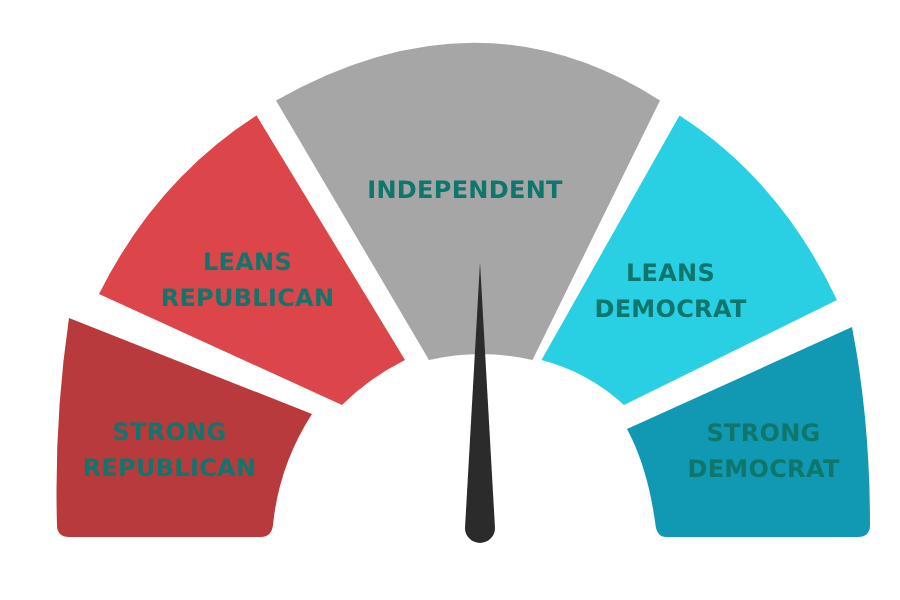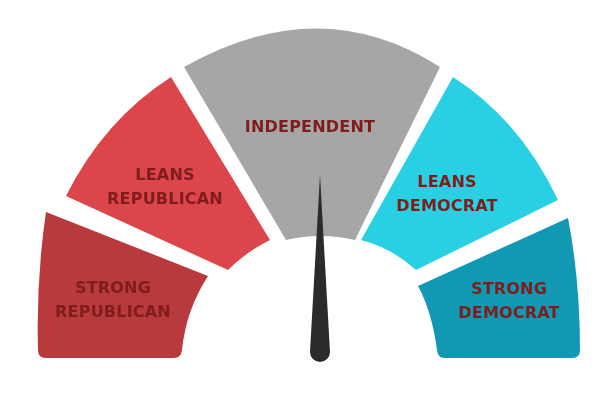--- a/index.html
+++ b/index.html
@@ -1,18 +1,18 @@
 <!DOCTYPE html>
 <html><head>
 <meta charset="utf-8">
 <style>
   html, body { margin: 0; padding: 0; background: #ffffff; }
   body { width: 600px; height: 400px; position: relative; overflow: hidden; font-family: "DejaVu Sans", sans-serif; }
   #gauge { position: absolute; left: 0; top: 0; width: 600px; height: 400px; }
-  .seg-label { position: absolute; color: #7f1d1d; font-weight: bold; font-size: 16px; line-height: 24px; text-align: center; white-space: nowrap; transform: translateX(-50%); letter-spacing: 0.2px; }
+  .seg-label { position: absolute; color: #0f766e; font-weight: bold; font-size: 16px; line-height: 24px; text-align: center; white-space: nowrap; transform: translateX(-50%); letter-spacing: 0.2px; }
 </style>
 </head>
 <body>
 
 <svg id="gauge" viewBox="0 0 600 400" xmlns="http://www.w3.org/2000/svg">
 
   <path d="M46,212 L208,276 Q186,310 182,350 Q181,358 174,358 L46,358 Q38,358 38,350 Q36,280 46,212 Z" fill="#B93A3C"></path>
 
   <path d="M66,196 Q104,120 171,77 L270,240 Q246,252 228,270 L66,196 Z" fill="#DC464A"></path>
 

